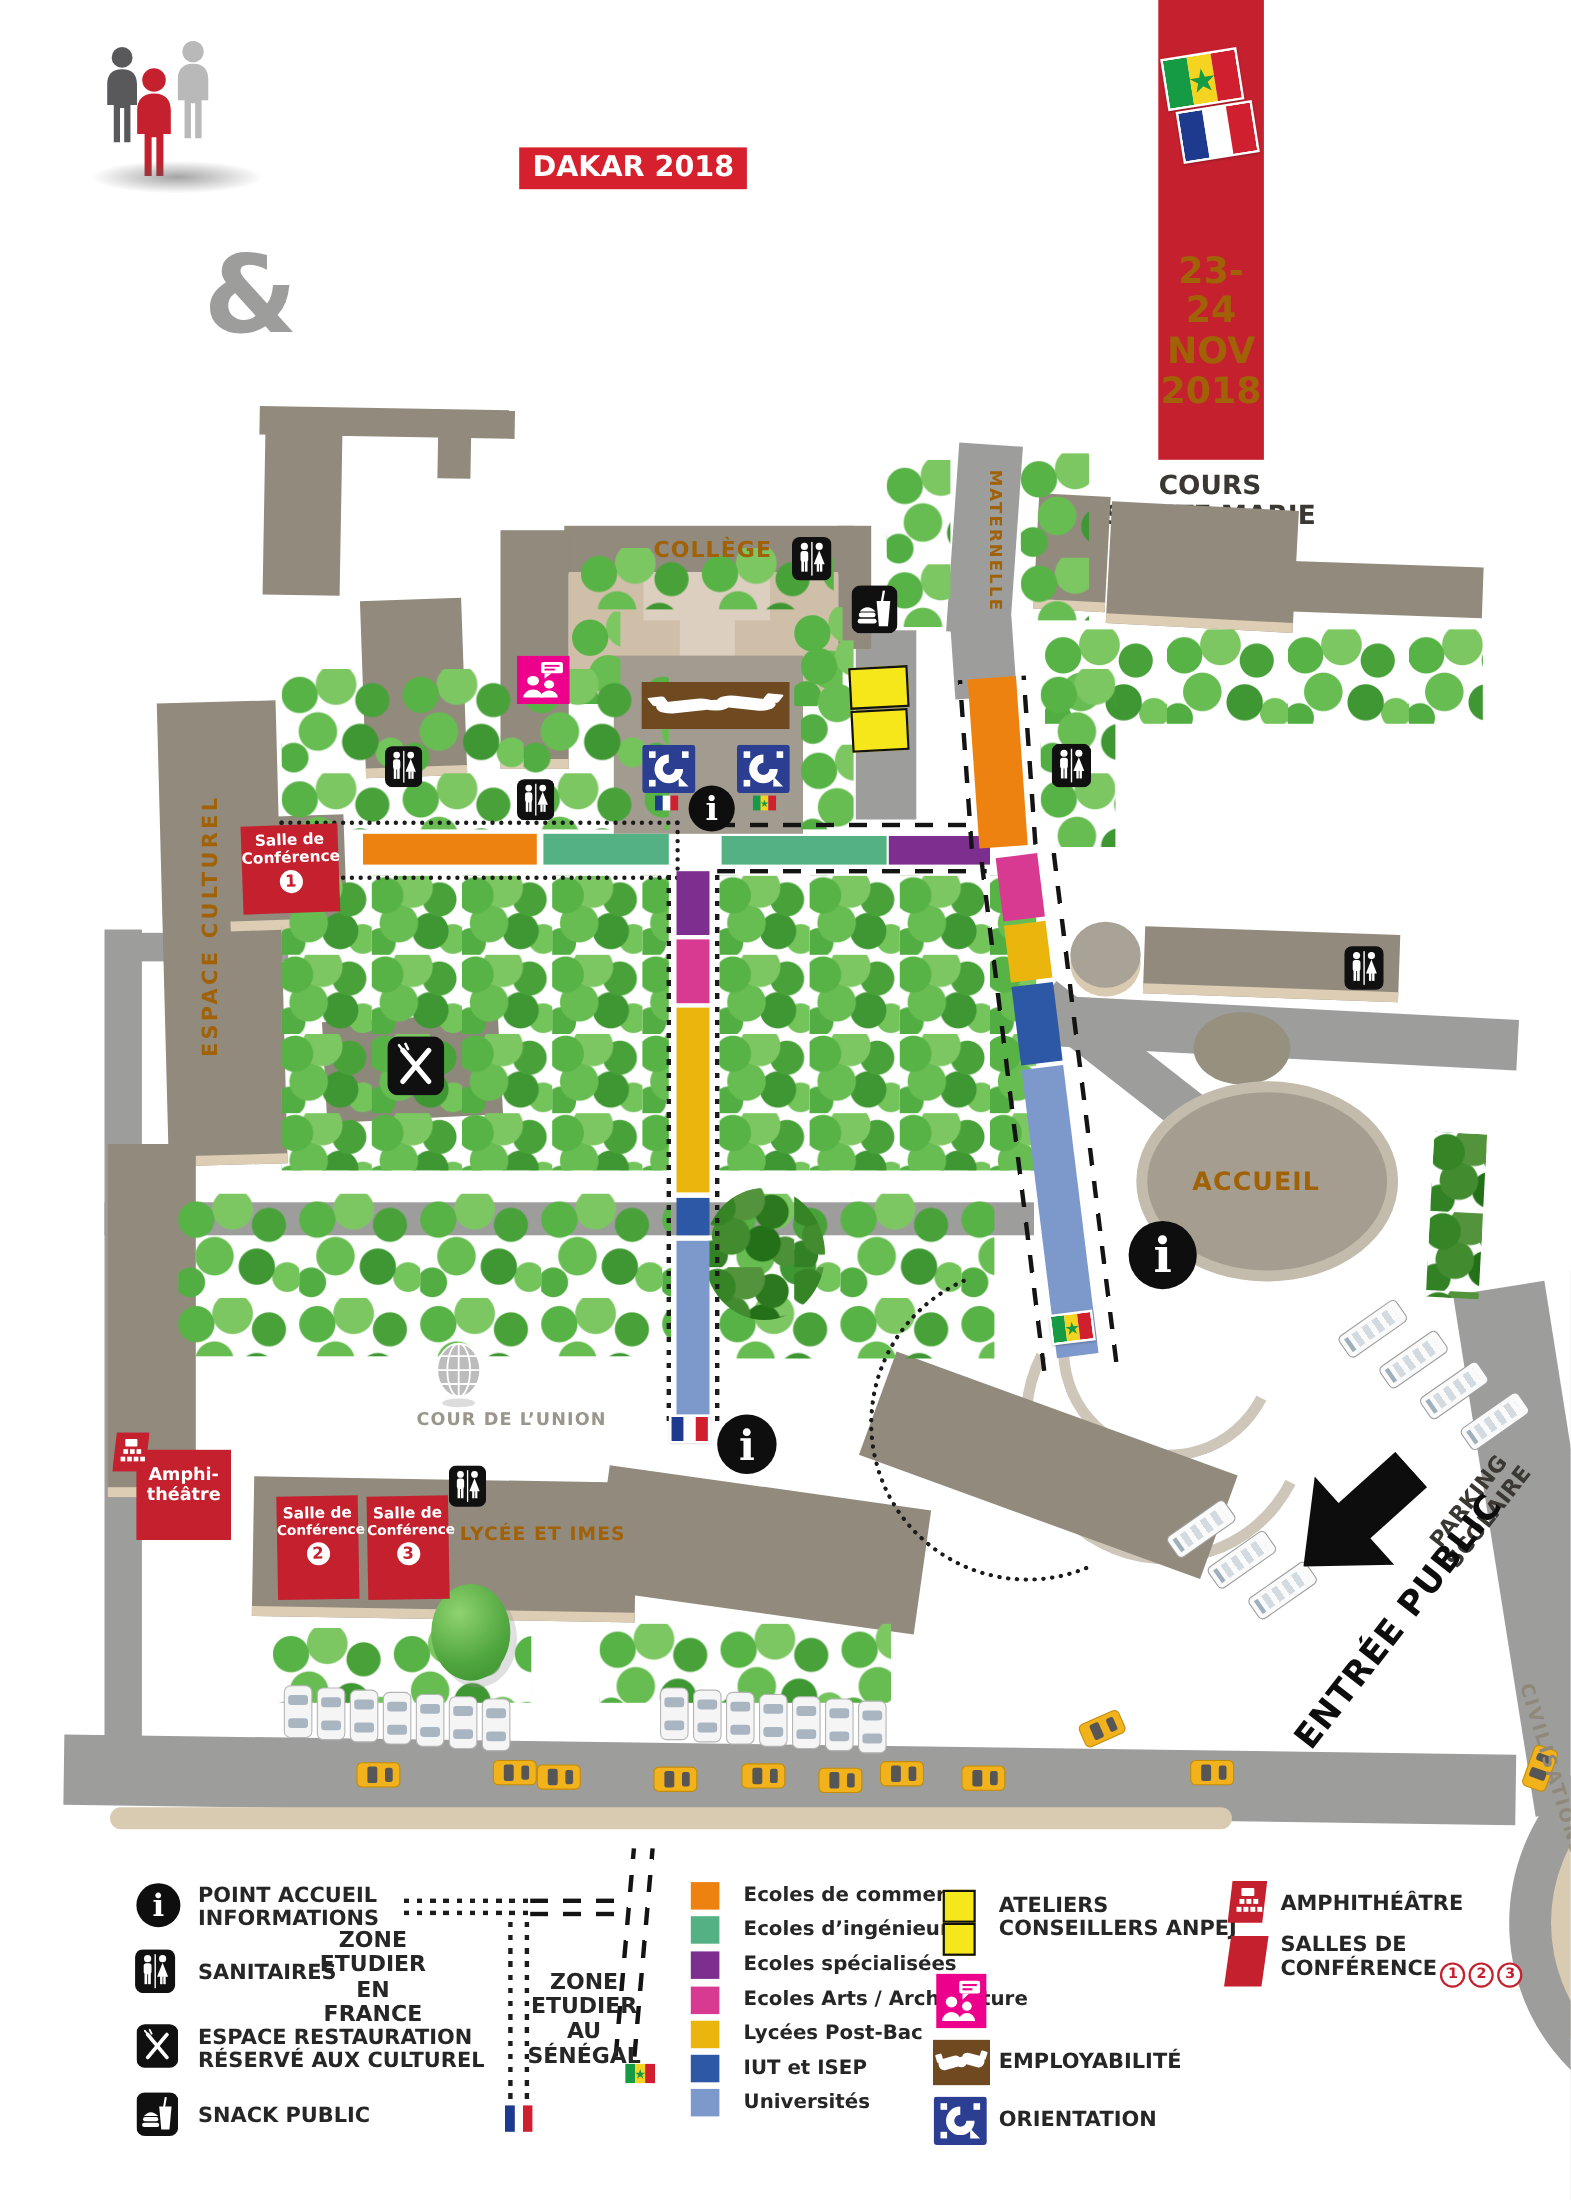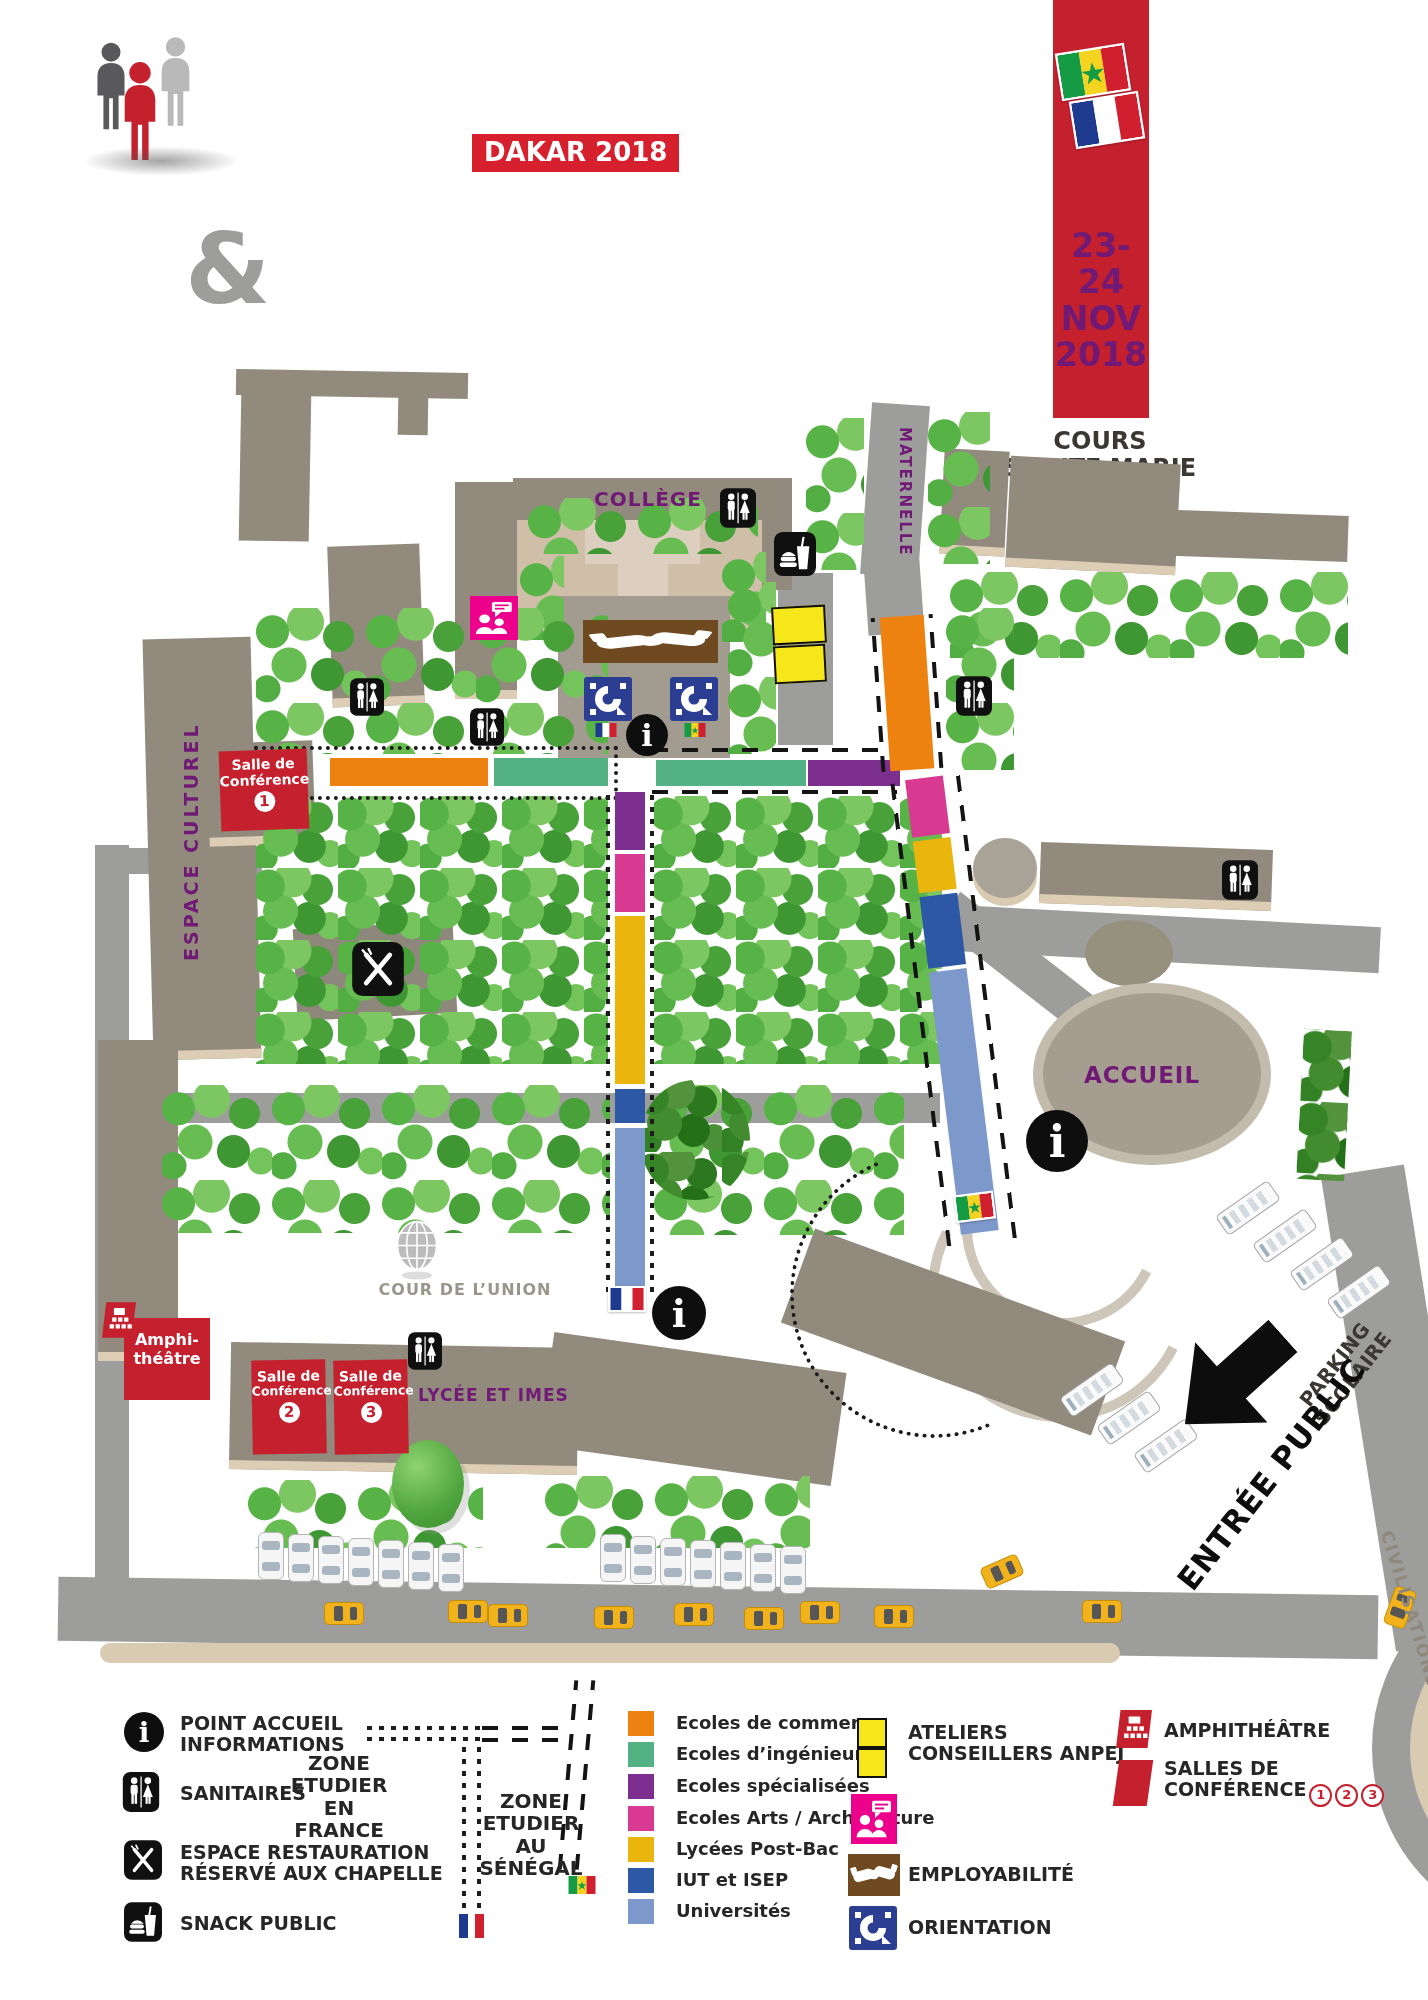--- a/index.html
+++ b/index.html
@@ -30,21 +30,21 @@
   .dotbox{border:4px dotted #1c1c1c;}
   .car{background:#f5f5f5;border:1px solid #b5b5b5;border-radius:6px;}
   .car::before,.car::after{content:"";position:absolute;left:3px;right:3px;height:9px;background:#a9b6c2;border-radius:3px;}
   .car::before{top:8px}.car::after{bottom:8px}
   .taxi{background:#f2b21c;border:1px solid #c28d08;border-radius:5px;}
   .taxi::before{content:"";position:absolute;top:3px;bottom:3px;left:9px;width:9px;background:#565656;border-radius:2px;}
   .taxi::after{content:"";position:absolute;top:4px;bottom:4px;right:6px;width:7px;background:#565656;border-radius:2px;}
   .bus{background:#fafafa;border:1px solid #9e9e9e;border-radius:5px;}
   .bus::before{content:"";position:absolute;top:4px;bottom:4px;left:4px;width:4px;background:#9fb0bd;}
   .bus::after{content:"";position:absolute;top:4px;bottom:4px;left:12px;right:6px;background:repeating-linear-gradient(90deg,#d4dbe0 0 6px,transparent 6px 11px);}
-  .wlabel{color:#701a75;font-weight:bold;}
+  .wlabel{color:#a16207;font-weight:bold;}
   .vtextUp{writing-mode:vertical-rl;transform:rotate(180deg);text-align:center;}
   .vtextDown{writing-mode:vertical-rl;text-align:center;}
   .numcircle{display:inline-flex;width:21px;height:21px;background:#fff;border-radius:50%;color:#c4202e;font-weight:bold;font-size:15px;align-items:center;justify-content:center;}
   .ringnum{display:inline-flex;width:19px;height:19px;border:2px solid #c4202e;background:#fff;border-radius:50%;color:#c4202e;font-weight:bold;font-size:13px;align-items:center;justify-content:center;margin-left:3px;vertical-align:-3px;}
   .legtext{font-weight:bold;color:#262626;font-size:19px;line-height:1.12;}
   .flagwrap{background:#fff;padding:2px;display:block;box-shadow:0 1px 2px rgba(0,0,0,.25);}
   .swatch{width:26px;height:25px;}
 </style>
 </head>
 <body>
@@ -450,21 +450,21 @@
       <use href="#sym-wc"></use>
     </svg>
   <div class="a legtext" style="left:180px;top:1783px;">
     <div>SANITAIRES</div>
   </div>
   <svg class="a" style="left:124px;top:1840px;width:38px;height:40px;">
       <use href="#sym-rest"></use>
     </svg>
   <div class="a legtext" style="left:180px;top:1842px;">
     <div>ESPACE RESTAURATION</div>
-    <div>RÉSERVÉ AUX CHAPELLE</div>
+    <div>RÉSERVÉ AUX CULTUREL</div>
   </div>
   <svg class="a" style="left:124px;top:1902px;width:38px;height:40px;">
       <use href="#sym-snack"></use>
     </svg>
   <div class="a legtext" style="left:180px;top:1913px;">
     <div>SNACK PUBLIC</div>
   </div>
 
   <div class="a dotsH" style="left:367px;top:1726px;width:114px;"></div>
   <div class="a dotsH" style="left:367px;top:1737px;width:114px;"></div>

